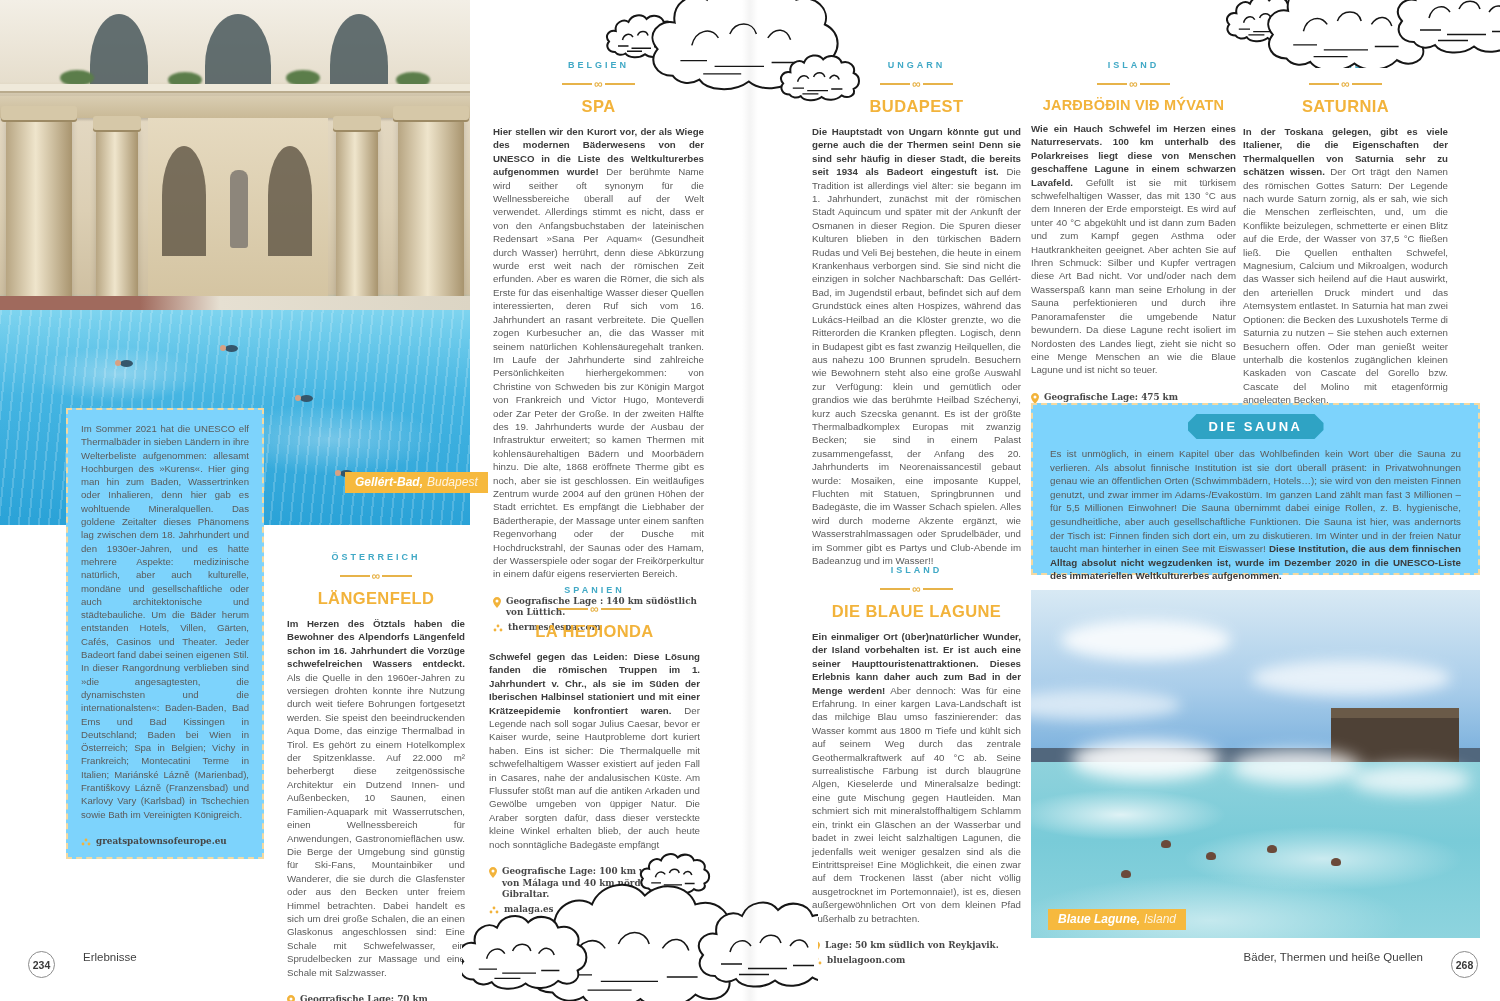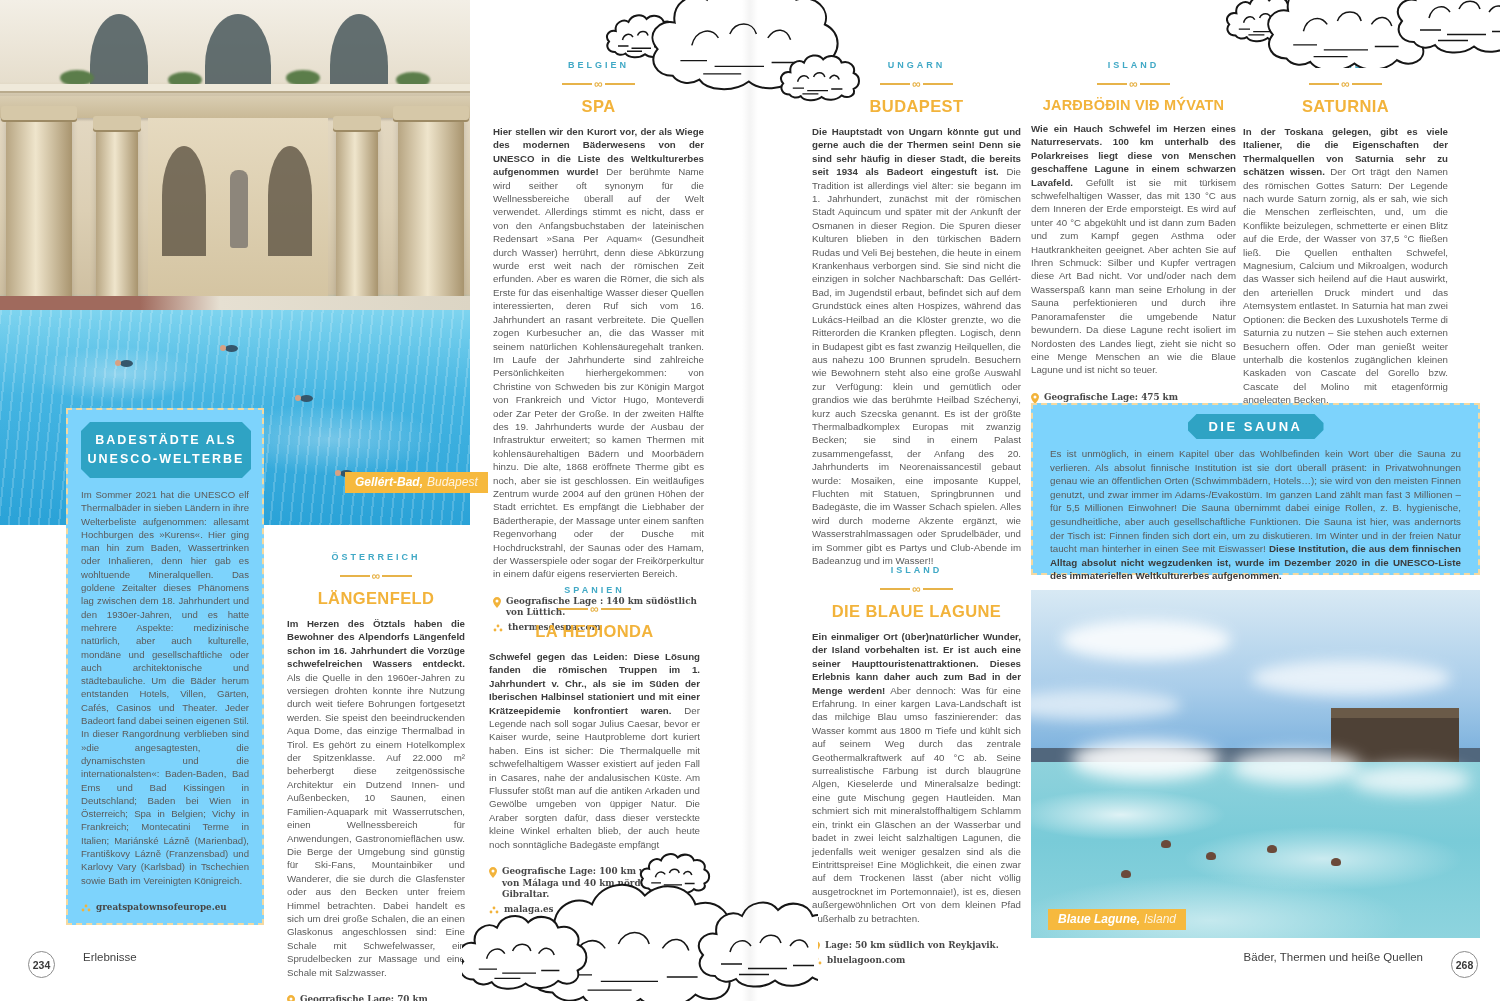--- a/index.html
+++ b/index.html
@@ -142,21 +142,20 @@
     <div class="swimmer" style="left:300px;top:395px;"></div>
     <div class="swimmer" style="left:180px;top:440px;"></div>
     <div class="swimmer" style="left:90px;top:480px;"></div>
     <div class="swimmer" style="left:340px;top:470px;"></div>
   </div>
   <div class="caption" style="left:345px;top:472px;">
     <span class="c-bold">Gellért-Bad,</span><span class="c-light">Budapest</span>
   </div>
 
   <div class="deco-box unesco-box">
-    <div class="badge">BADESTÄDTE ALS UNESCO-WELTERBE</div>
     <p class="art-text"><span class="bodytxt">Im Sommer 2021 hat die UNESCO elf Thermalbäder in sieben Ländern in ihre Welterbeliste aufgenommen: allesamt Hochburgen des »Kurens«. Hier ging man hin zum Baden, Wassertrinken oder Inhalieren, denn hier gab es wohltuende Mineralquellen. Das goldene Zeitalter dieses Phänomens lag zwischen dem 18. Jahrhundert und den 1930er-Jahren, und es hatte mehrere Aspekte: medizinische natürlich, aber auch kulturelle, mondäne und gesellschaftliche oder auch architektonische und städtebauliche. Um die Bäder herum entstanden Hotels, Villen, Gärten, Cafés, Casinos und Theater. Jeder Badeort fand dabei seinen eigenen Stil. In dieser Rangordnung verblieben sind »die angesagtesten, die dynamischsten und die internationalsten«: Baden-Baden, Bad Ems und Bad Kissingen in Deutschland; Baden bei Wien in Österreich; Spa in Belgien; Vichy in Frankreich; Montecatini Terme in Italien; Mariánské Lázně (Marienbad), Františkovy Lázně (Franzensbad) und Karlovy Vary (Karlsbad) in Tschechien sowie Bath im Vereinigten Königreich.</span></p>
     <div class="meta">
       <svg class="webicon" width="10" height="10" viewBox="0 0 10 10">
           <circle cx="2" cy="7" r="1.4" fill="#f2b33b"></circle>
           <circle cx="5" cy="3" r="1.4" fill="#f2b33b"></circle>
           <circle cx="8" cy="7" r="1.4" fill="#f2b33b"></circle>
         </svg>
       <span>greatspatownsofeurope.eu</span>
     </div>
   </div>

